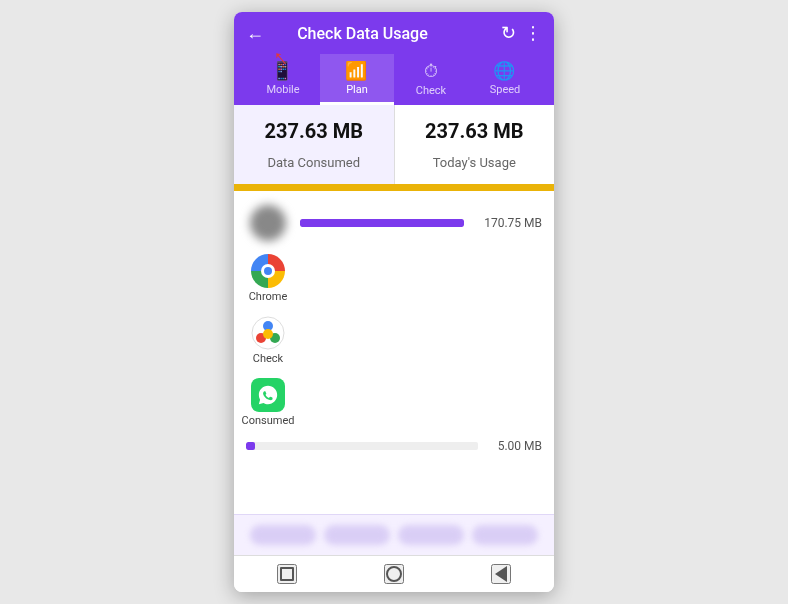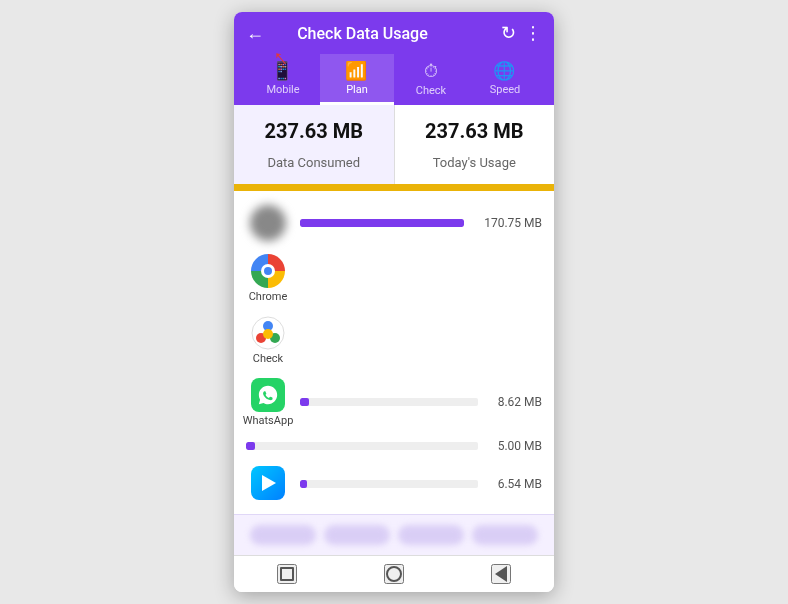--- a/index.html
+++ b/index.html
@@ -411,61 +411,35 @@
 
     <div class="app-row">
       <div class="app-left">
         <div class="app-icon-container">
           <div class="whatsapp-icon">
             <svg width="22" height="22" viewBox="0 0 24 24" fill="white">
               <path d="M12 2C6.48 2 2 6.48 2 12c0 1.85.5 3.58 1.37 5.07L2 22l5.09-1.34C8.47 21.52 10.19 22 12 22c5.52 0 10-4.48 10-10S17.52 2 12 2zm5.07 14.38c-.22.62-1.28 1.18-1.76 1.22-.48.04-.93.22-3.13-.65-2.65-1.05-4.34-3.74-4.47-3.91-.13-.17-1.06-1.41-1.06-2.69 0-1.28.67-1.91.91-2.17.24-.26.52-.32.69-.32l.5.01c.16 0 .38-.06.59.45.22.52.74 1.8.81 1.93.07.13.11.28.02.45-.09.17-.13.28-.26.43l-.39.46c-.13.13-.27.27-.11.53.16.26.7 1.15 1.5 1.86.82.72 1.51 1.01 1.77 1.12.26.11.41.09.56-.05l.93-1.09c.18-.22.34-.14.57-.05.23.09 1.48.7 1.74.82.26.13.43.19.5.3.07.11.07.65-.15 1.27z"></path>
             </svg>
           </div>
         </div>
-        <div class="app-name">WhatsApp</div>
-      </div>
-      <div class="bar-container">
-        <div class="bar-row">
-          <div class="bar-track" style="flex:1">
-            <div class="bar-fill" style="width:5%"></div>
-          </div>
-          <span class="bar-label">8.62 MB</span>
-        </div>
+        <div class="app-name">Consumed</div>
       </div>
     </div>
 
     <div class="app-row">
       <div class="bar-container">
         <div class="bar-row">
           <div class="bar-track" style="flex:1">
             <div class="bar-fill" style="width:4%"></div>
           </div>
           <span class="bar-label">5.00 MB</span>
         </div>
       </div>
     </div>
 
-    <div class="app-row">
-      <div class="app-left">
-        <div class="app-icon-container">
-          <div class="play-icon">
-            <div class="play-triangle"></div>
-          </div>
-        </div>
-        <div class="app-name"></div>
-      </div>
-      <div class="bar-container">
-        <div class="bar-row">
-          <div class="bar-track" style="flex:1">
-            <div class="bar-fill" style="width:3.8%"></div>
-          </div>
-          <span class="bar-label">6.54 MB</span>
-        </div>
-      </div>
-    </div>
 
   </div>
 
   <div class="bottom-tabs">
     <div class="bottom-tabs-blur">
       <div class="bottom-tab-item"></div>
       <div class="bottom-tab-item"></div>
       <div class="bottom-tab-item"></div>
       <div class="bottom-tab-item"></div>
     </div>

